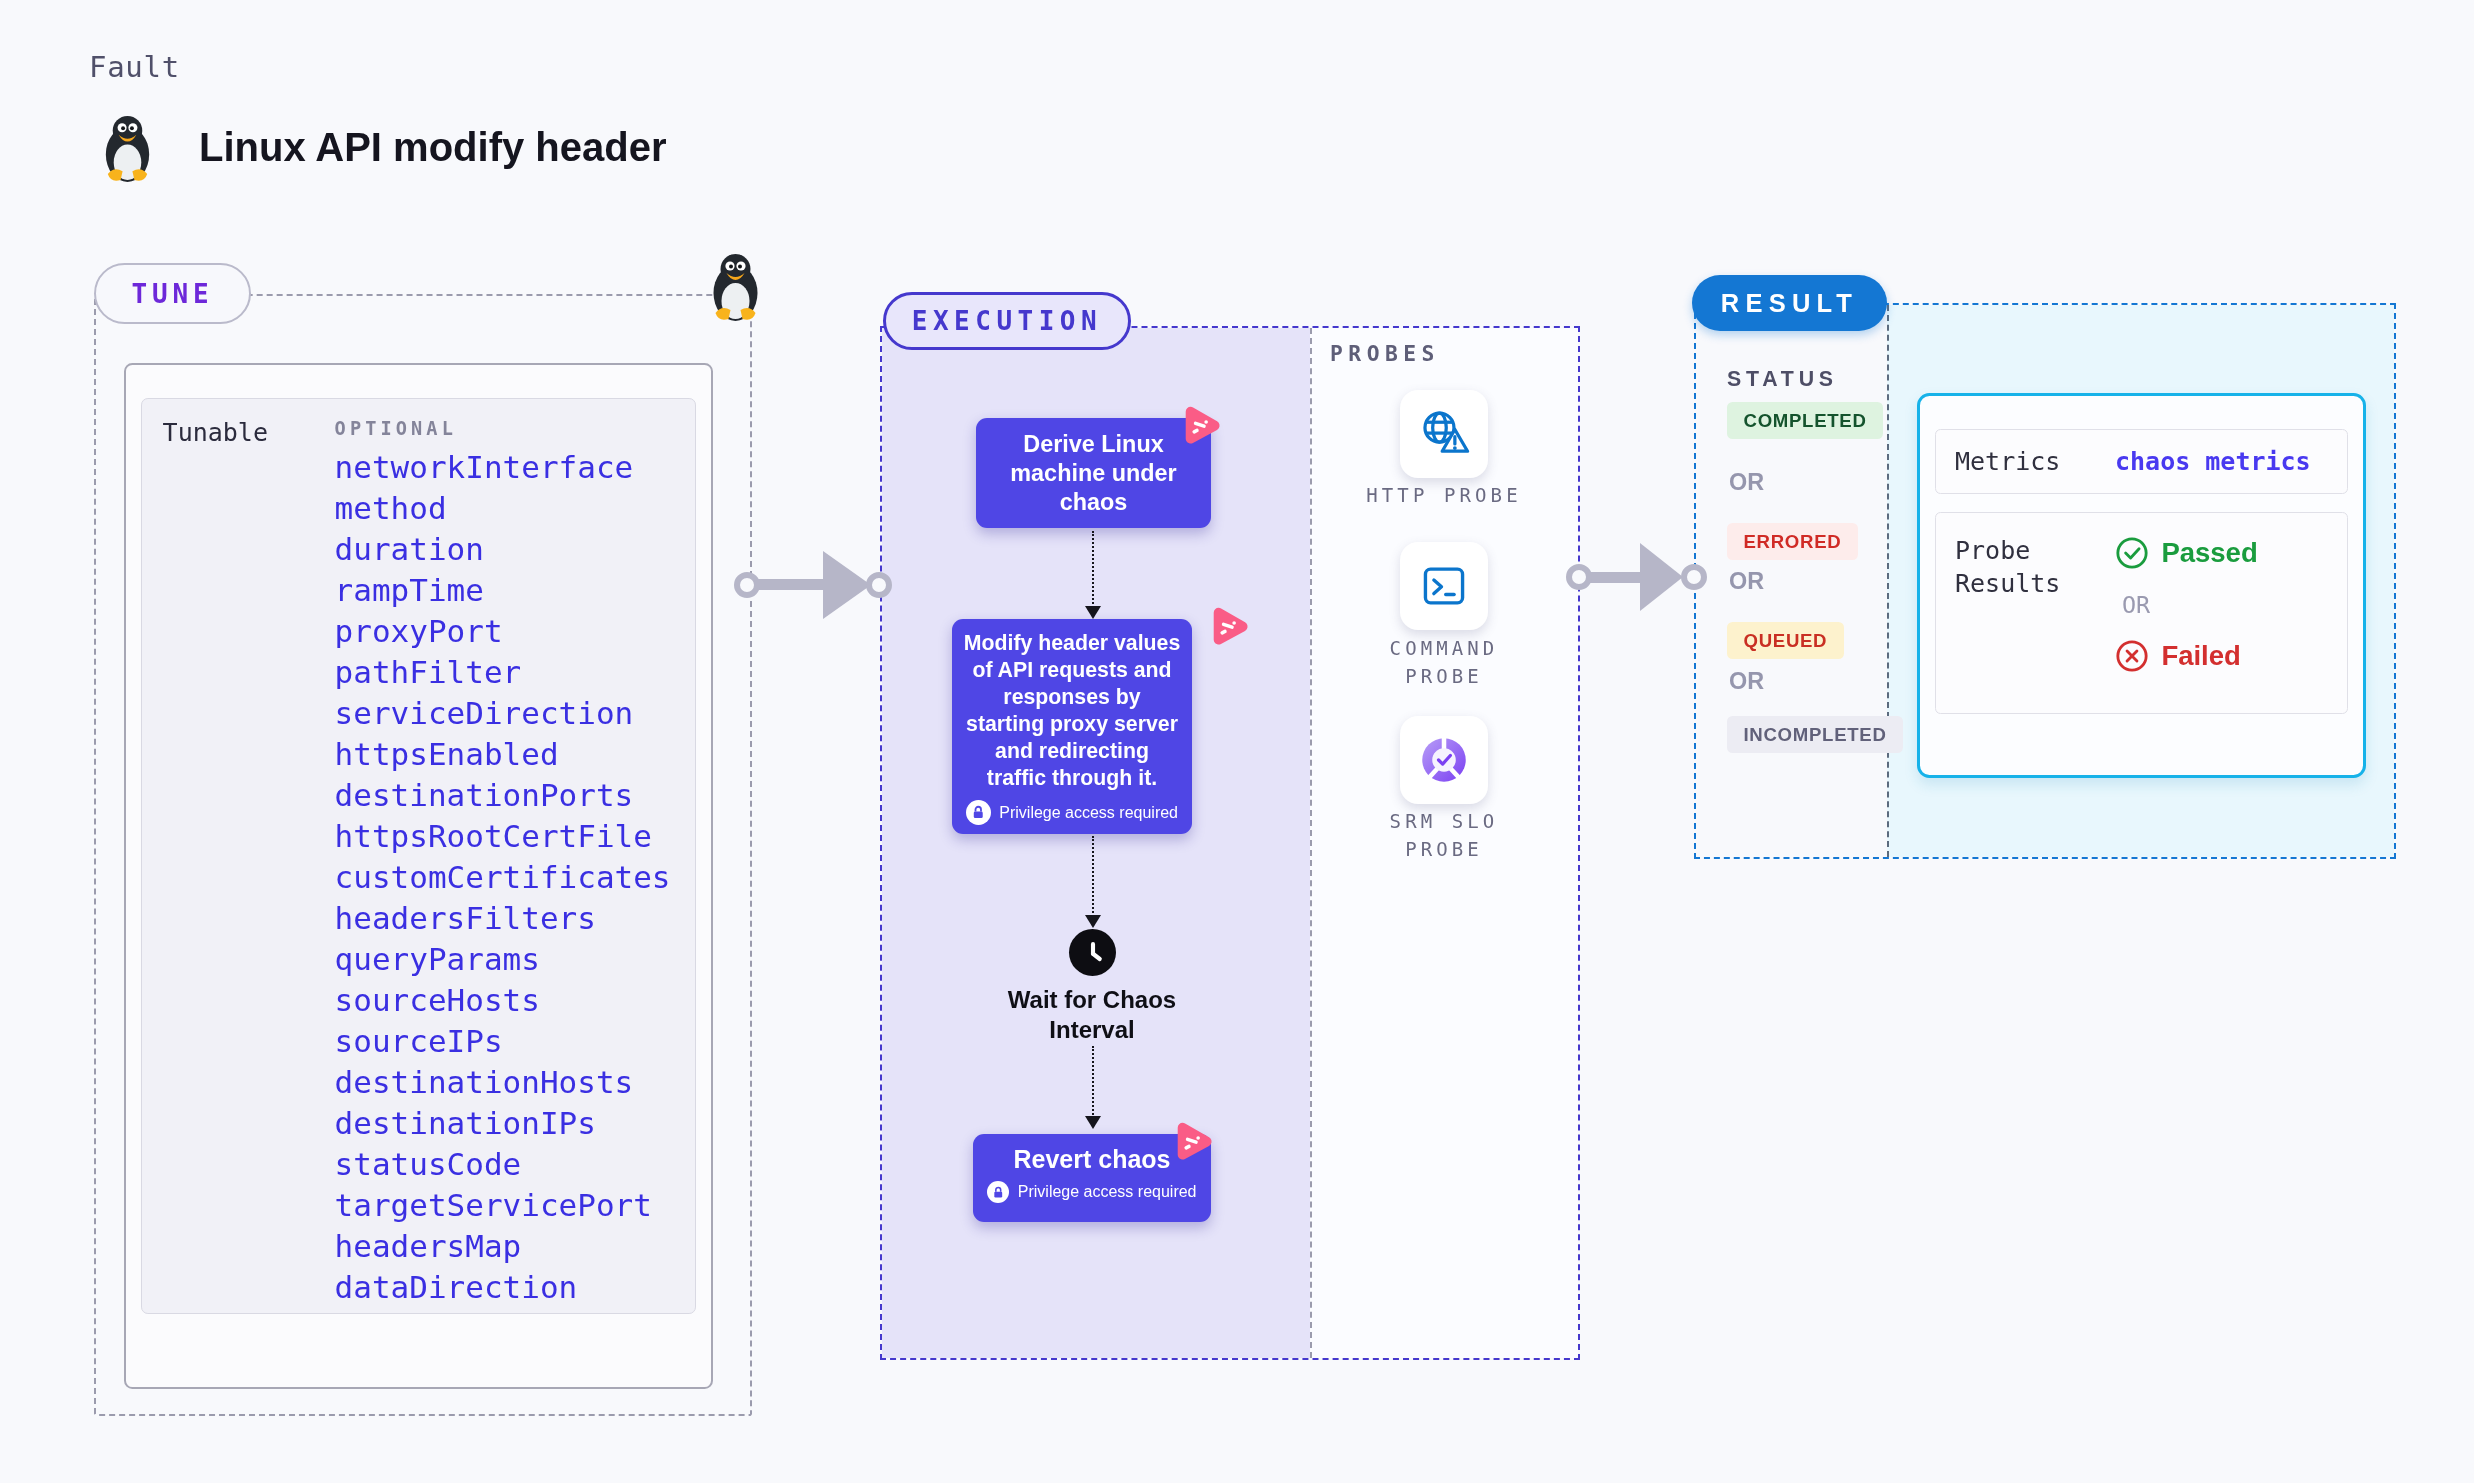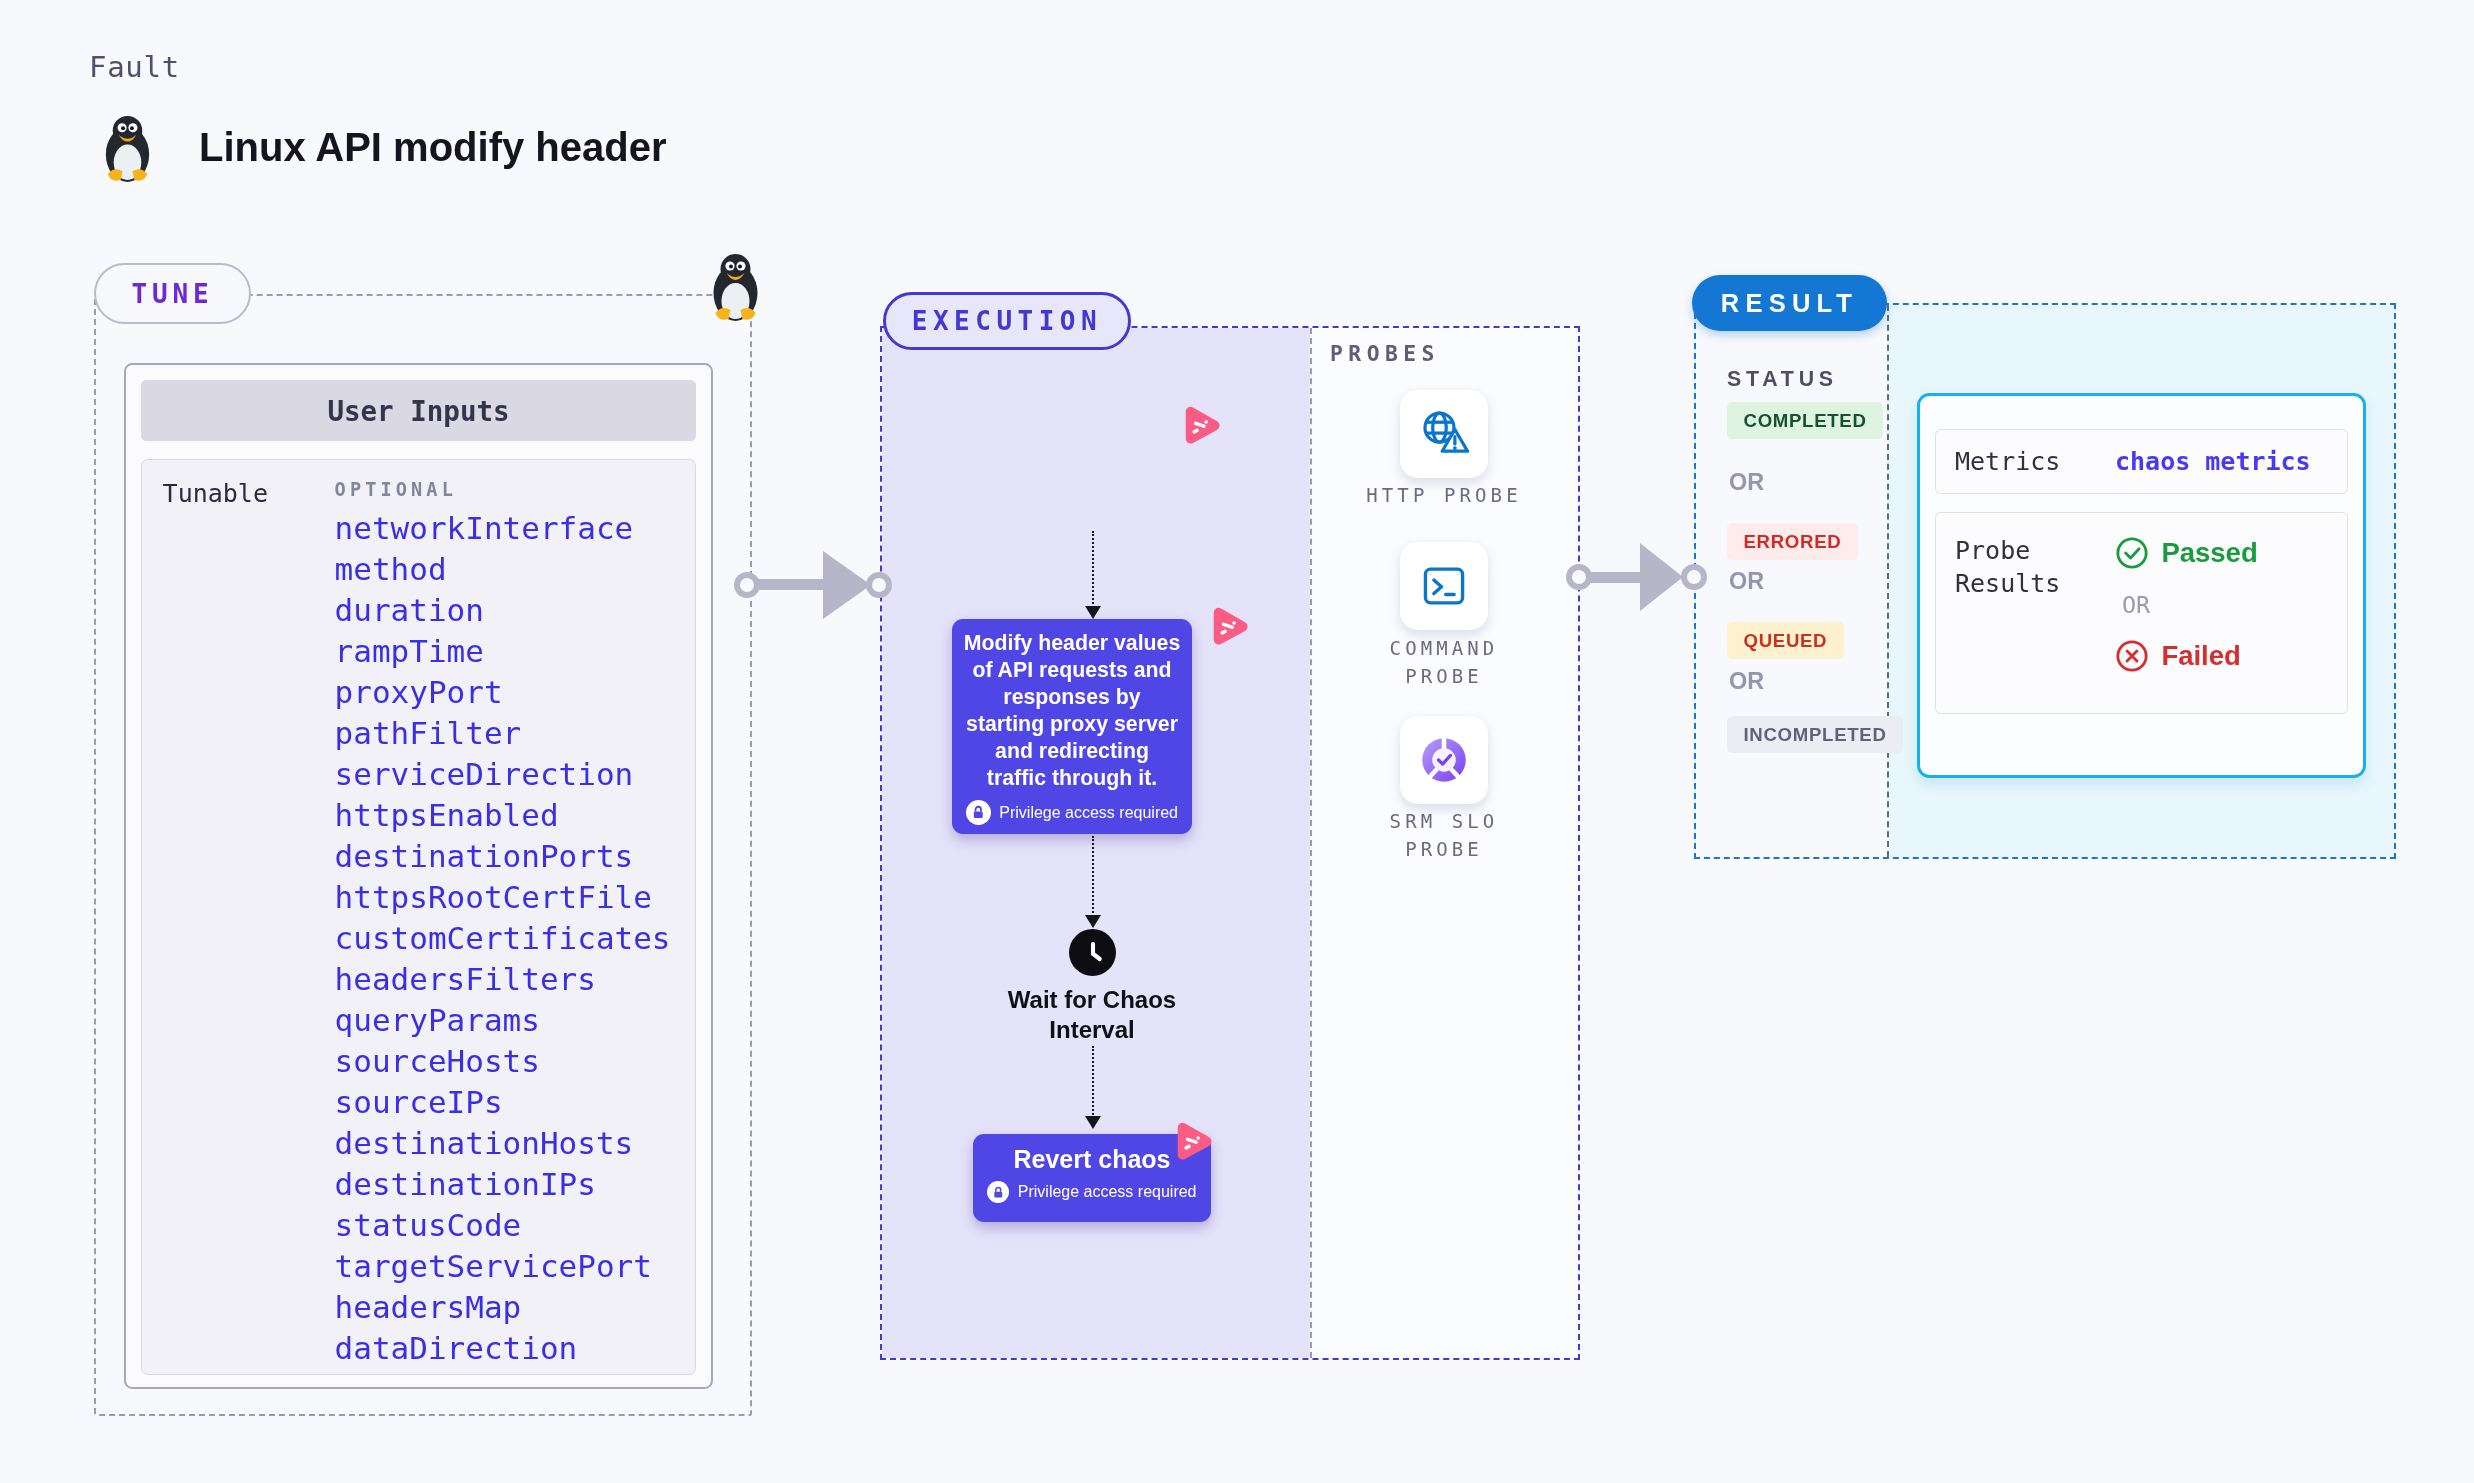--- a/index.html
+++ b/index.html
@@ -156,21 +156,20 @@
     <div class="page-title">Linux API modify header</div>
   </div>
 
   <div class="abs tune-box"></div>
   <div class="abs tune-badge mono flexc">TUNE</div>
   <svg class="abs tune-tux" viewBox="0 0 64 74">
       <use href="#tux"></use>
     </svg>
 
   <div class="abs inputs-card">
-    <div class="inputs-header mono flexc">User Inputs</div>
     <div class="inputs-body">
       <div class="tunable-label mono">Tunable</div>
       <div>
         <div class="optional mono">OPTIONAL</div>
         <div class="mono">
             <div class="param">networkInterface</div>
             <div class="param">method</div>
             <div class="param">duration</div>
             <div class="param">rampTime</div>
             <div class="param">proxyPort</div>
@@ -199,20 +198,21 @@
   <div class="abs hline" style="left:750px; top:579px; width:80px;"></div>
   <div class="abs hhead" style="left:823px; top:551px; border-left:48px solid #b6b6c8;"></div>
   <div class="abs port" style="left:866px; top:572px;"></div>
 
   <div class="abs exec-wrap">
     <div class="exec-left"></div>
     <div class="exec-right"></div>
   </div>
   <div class="abs exec-badge mono flexc">EXECUTION</div>
 
+  <div class="step step-derive">Derive Linux machine under chaos</div>
   <svg class="chaos-pin" style="left:1178px; top:403px;" viewBox="0 0 64 64">
       <use href="#chaospin"></use>
     </svg>
 
   <div class="vconn" style="left:1092px; top:531px; height:77px;"></div>
   <div class="vhead" style="left:1085px; top:606px;"></div>
 
   <div class="step step-modify">
     <div>Modify header values of API requests and responses by starting proxy server and redirecting traffic through it.</div>
     <div class="priv">

